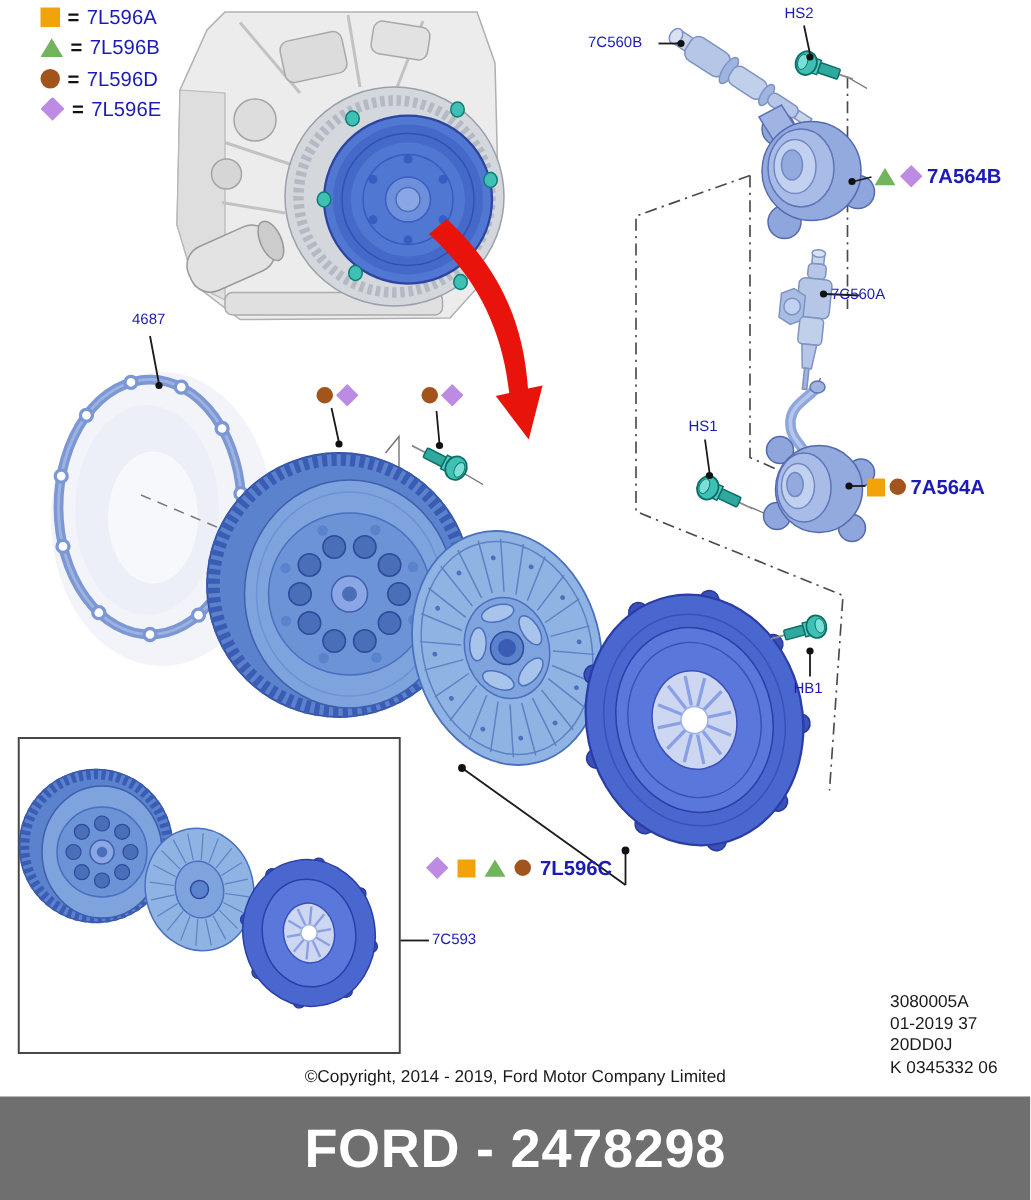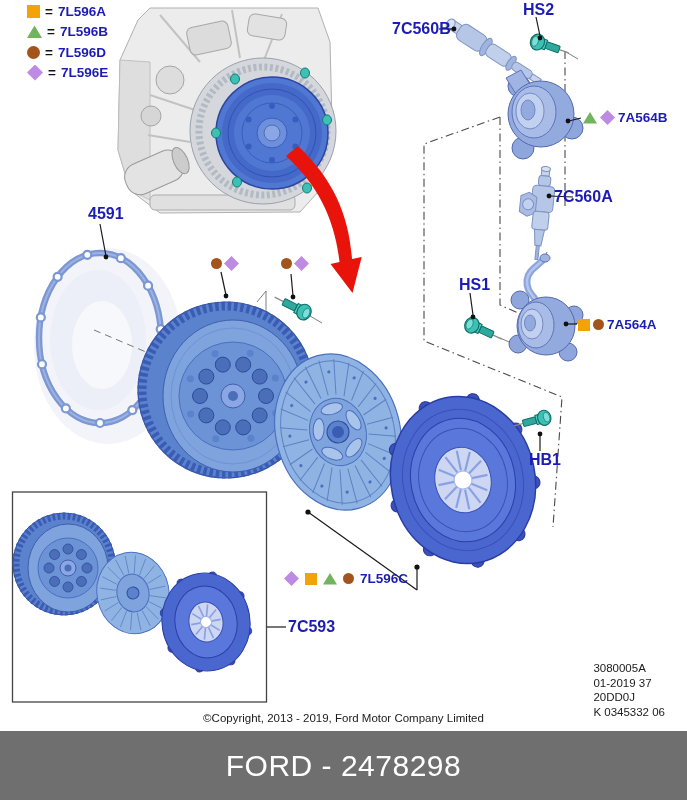--- a/index.html
+++ b/index.html
@@ -4,46 +4,46 @@
 <style>
   :root{
     --label-blue:#1c1cb4; --marker-orange:#F2A30A; --marker-green:#72B35E;
     --marker-brown:#A3541C; --marker-purple:#BD8BE4; --banner-gray:#6f6f6f;
     --banner-text:#ffffff; --arrow-red:#e8140c;
   }
   html,body{margin:0;padding:0;background:#fff;}
   #stage{position:relative;width:687px;height:800px;background:#fff;overflow:hidden;
          font-family:"Liberation Sans",sans-serif;}
   svg{position:absolute;left:0;top:0;}
-  .lbl{position:absolute;color:var(--label-blue);font-weight:bold;font-size:16px;
+  .lbl{position:absolute;color:var(--label-blue);font-weight:normal;font-size:10px;
        line-height:14px;white-space:nowrap;}
   .lblrow{position:absolute;display:flex;align-items:center;gap:3px;}
   .lblrow .txt{color:var(--label-blue);font-weight:bold;font-size:13.5px;white-space:nowrap;}
   .shape{display:inline-block;flex:none;}
   .sq{width:12px;height:12px;background:var(--marker-orange);}
   .ci{width:11px;height:11px;border-radius:50%;background:var(--marker-brown);}
   .tri{width:14px;height:12px;background:var(--marker-green);
        clip-path:polygon(50% 4%,100% 100%,0% 100%);}
   .dia{width:15px;height:15px;background:var(--marker-purple);
        clip-path:polygon(50% 0,100% 50%,50% 100%,0 50%);}
   .legend{position:absolute;left:27px;top:4px;display:flex;flex-direction:column;gap:6.5px;}
   .legrow{display:flex;align-items:center;gap:5px;height:14px;}
   .legrow .eq{color:#111;font-weight:bold;font-size:13.5px;}
-  .legrow .num{color:var(--label-blue);font-weight:bold;font-size:13.5px;}
+  .legrow .num{color:var(--label-blue);font-weight:normal;font-size:13.5px;}
   .legrow .sq,.legrow .ci{width:13px;height:13px;}
   .legrow .tri{width:15px;height:13px;}
   .legrow .dia{width:16px;height:16px;}
   .pairrow{position:absolute;display:flex;align-items:center;gap:2px;}
   #copyright{position:absolute;left:0;top:712px;width:687px;text-align:center;
              color:#1a1a1a;font-size:11.5px;}
   #infoblock{position:absolute;right:22px;top:661px;text-align:left;color:#1a1a1a;
              font-size:11.5px;line-height:14.6px;}
   #banner{position:absolute;left:0;top:731px;width:687px;height:69px;
           background:var(--banner-gray);display:flex;align-items:center;justify-content:center;}
-  #banner .t{color:var(--banner-text);font-size:30px;letter-spacing:0.5px;font-weight:400;}
+  #banner .t{color:var(--banner-text);font-size:36px;letter-spacing:0.5px;font-weight:700;}
 </style>
 </head>
 <body>
 
 <div id="stage">
 
   <svg id="art" width="687" height="731" viewBox="0 0 687 731">
 
     <g>
       <ellipse cx="108" cy="346" rx="74" ry="98" fill="#f2f4f9"></ellipse>
@@ -458,21 +458,21 @@
       <span class="eq">=</span>
       <span class="num">7L596D</span>
     </div>
     <div class="legrow">
       <span class="shape dia"></span>
       <span class="eq">=</span>
       <span class="num">7L596E</span>
     </div>
   </div>
 
-  <div class="lbl" style="left:88px;top:207px">4591</div>
+  <div class="lbl" style="left:88px;top:207px">4687</div>
   <div class="lbl" style="left:392px;top:22px">7C560B</div>
   <div class="lbl" style="left:523px;top:3px">HS2</div>
   <div class="lblrow" style="left:583px;top:110px">
     <span class="shape tri"></span>
     <span class="shape dia"></span>
     <span class="txt">7A564B</span>
   </div>
   <div class="lbl" style="left:554px;top:190px">7C560A</div>
   <div class="lbl" style="left:459px;top:278px">HS1</div>
   <div class="lblrow" style="left:578px;top:317px">
@@ -492,21 +492,21 @@
 
   <div class="pairrow" style="left:211px;top:256px">
     <span class="shape ci"></span>
     <span class="shape dia"></span>
   </div>
   <div class="pairrow" style="left:281px;top:256px">
     <span class="shape ci"></span>
     <span class="shape dia"></span>
   </div>
 
-  <div id="copyright">©Copyright, 2013 - 2019, Ford Motor Company Limited</div>
+  <div id="copyright">©Copyright, 2014 - 2019, Ford Motor Company Limited</div>
   <div id="infoblock">
     <div>3080005A</div>
     <div>01-2019 37</div>
     <div>20DD0J</div>
     <div>K 0345332 06</div>
   </div>
   <div id="banner">
     <span class="t">FORD - 2478298</span>
   </div>
 </div>

